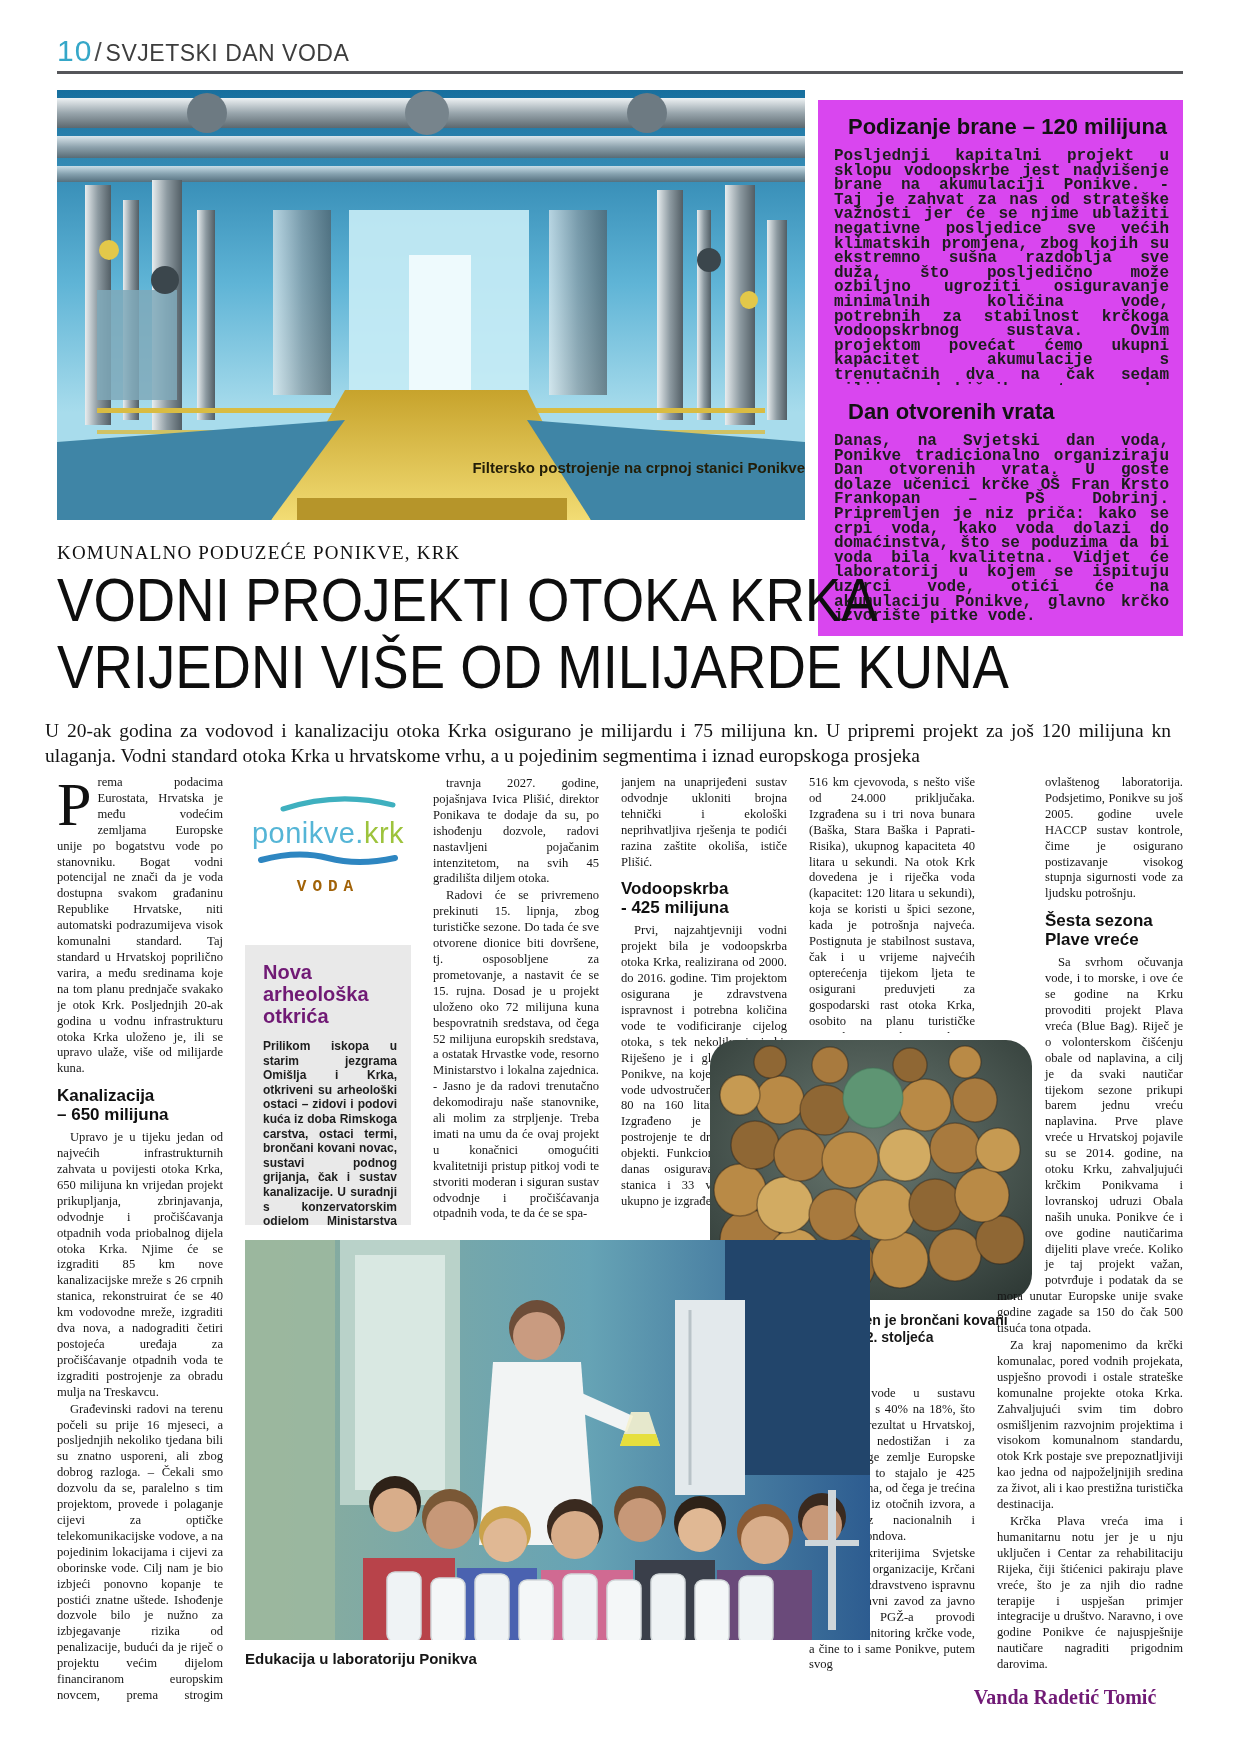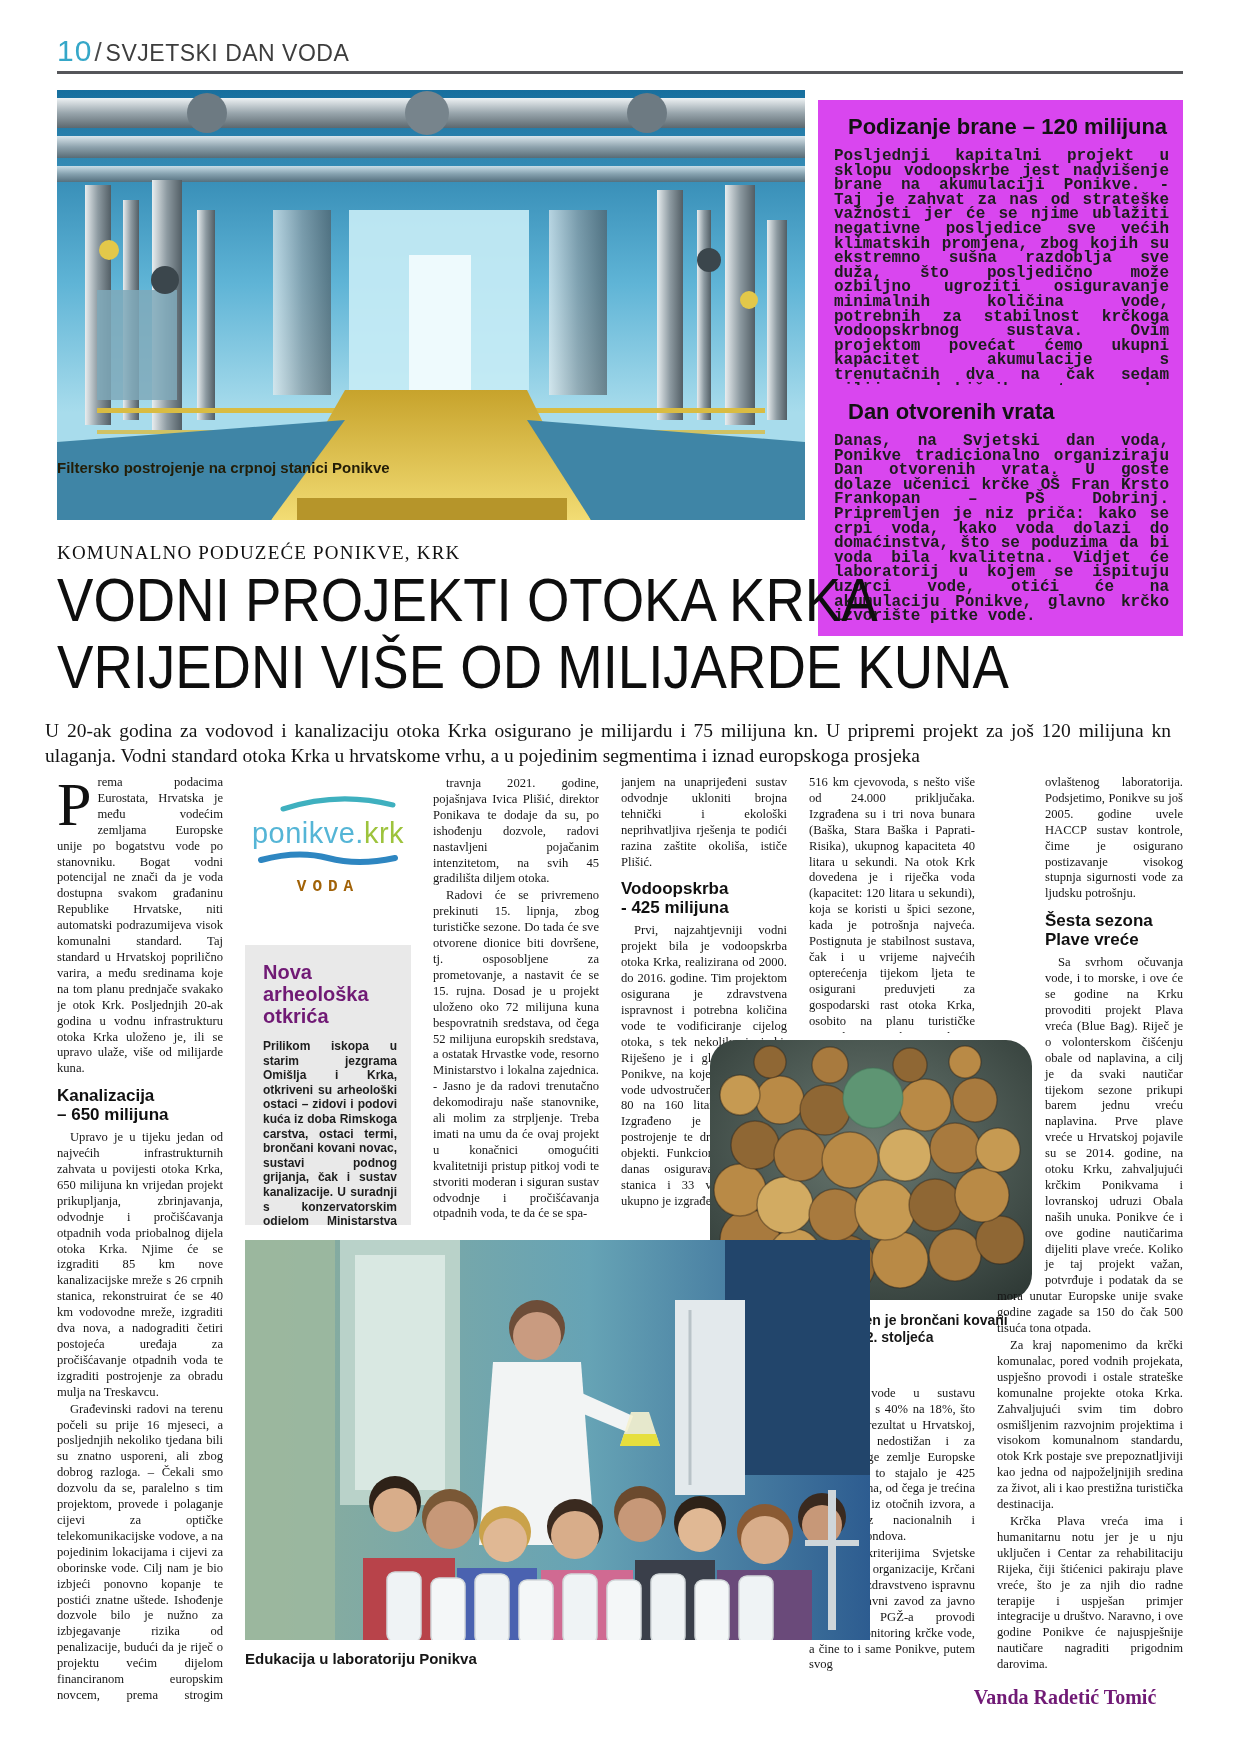--- a/index.html
+++ b/index.html
@@ -10,21 +10,21 @@
   
   .hdr{left:57px;top:34px;width:1126px;font-family:"Liberation Sans","DejaVu Sans",sans-serif;}
   .hdr .num{font-size:30px;color:#35a7c8;letter-spacing:1px;}
   .hdr .sep{font-size:26px;color:#4a4a4a;margin:0 4px 0 2px;font-weight:300;}
   .hdr .sec{font-size:23px;color:#3d3d3d;letter-spacing:0.5px;}
   .hdr-rule{left:57px;top:71px;width:1126px;height:3px;background:#55565a;}
 
   
   .photo1{left:57px;top:90px;width:748px;height:430px;overflow:hidden;}
   .photo1 svg{display:block;}
-  .photo1-cap{position:absolute;left:0;bottom:44px;width:100%;text-align:left;
+  .photo1-cap{position:absolute;left:0;bottom:44px;width:100%;text-align:right;
       font-family:"Liberation Sans","DejaVu Sans",sans-serif;font-weight:bold;font-size:15px;color:#231d07;}
 
   
   .sbox{left:818px;width:365px;background:#d946ef;padding:12px 14px 12px 16px;box-sizing:border-box;}
   .sbox .t{font-family:"Liberation Sans","DejaVu Sans",sans-serif;font-weight:bold;font-size:22px;
            color:#121212;margin:2px 0 9px 14px;}
   .sbox .b{font-family:Liberation Mono, monospace;font-weight:bold;font-size:16px;
            line-height:14.6px;color:#1d1d1d;text-align:justify;hyphens:auto;}
   .sbox .b::first-line{}
   .box1{top:100px;}
@@ -202,21 +202,21 @@
         <div>Nova</div>
         <div>arheološka</div>
         <div>otkrića</div>
       </div>
       <div class="b">Prilikom iskopa u starim jezgrama Omišlja i Krka, otkriveni su arheološki ostaci – zidovi i podovi kuća iz doba Rimskoga carstva, ostaci termi, brončani kovani novac, sustavi podnog grijanja, čak i sustav kanalizacije. U suradnji s konzervatorskim odjelom Ministarstva kulture, sva ta otkrića na odgovarajući se način arhiviraju i konzerviraju te će biti važan doprinos kulturnoj baštini otoka Krka.</div>
     </div>
   </div>
 
   <div class="abs col col3">
     <div>
-        <p class="bp ind sp">travnja 2021. godine, pojašnjava Ivica Plišić, direktor Ponikava te dodaje da su, po ishođenju dozvole, radovi nastavljeni pojačanim intenzitetom, na svih 45 gradilišta diljem otoka.</p>
+        <p class="bp ind sp">travnja 2027. godine, pojašnjava Ivica Plišić, direktor Ponikava te dodaje da su, po ishođenju dozvole, radovi nastavljeni pojačanim intenzitetom, na svih 45 gradilišta diljem otoka.</p>
         <p class="bp ind sp">Radovi će se privremeno prekinuti 15. lipnja, zbog turističke sezone. Do tada će sve otvorene dionice biti dovršene, tj. osposobljene za prometovanje, a nastavit će se 15. rujna. Dosad je u projekt uloženo oko 72 milijuna kuna bespovratnih sredstava, od čega 52 milijuna europskih sredstava, a ostatak Hrvastke vode, resorno Ministarstvo i lokalna zajednica. - Jasno je da radovi trenutačno dekomodiraju naše stanovnike, ali molim za strpljenje. Treba imati na umu da će ovaj projekt u konačnici omogućiti kvalitetniji pristup pitkoj vodi te stvoriti moderan i siguran sustav odvodnje i pročišćavanja otpadnih voda, te da će se spa-</p>
       </div>
   </div>
 
   <div class="abs col col4">
     <p class="bp">janjem na unaprijeđeni sustav odvodnje ukloniti brojna tehnički i ekološki neprihvatljiva rješenja te podići razina zaštite okoliša, ističe Plišić.</p>
     <div class="subhead">
       <div>Vodoopskrba</div>
       <div>- 425 milijuna</div>
     </div>

